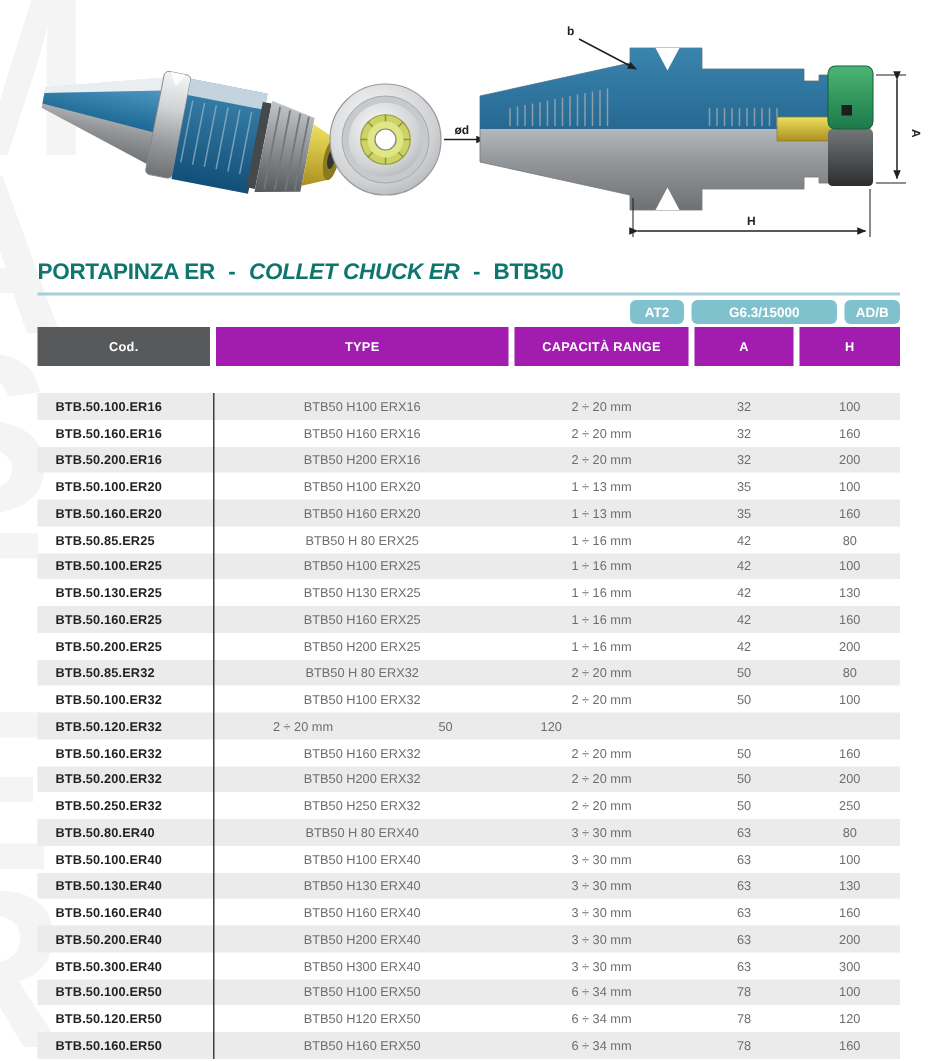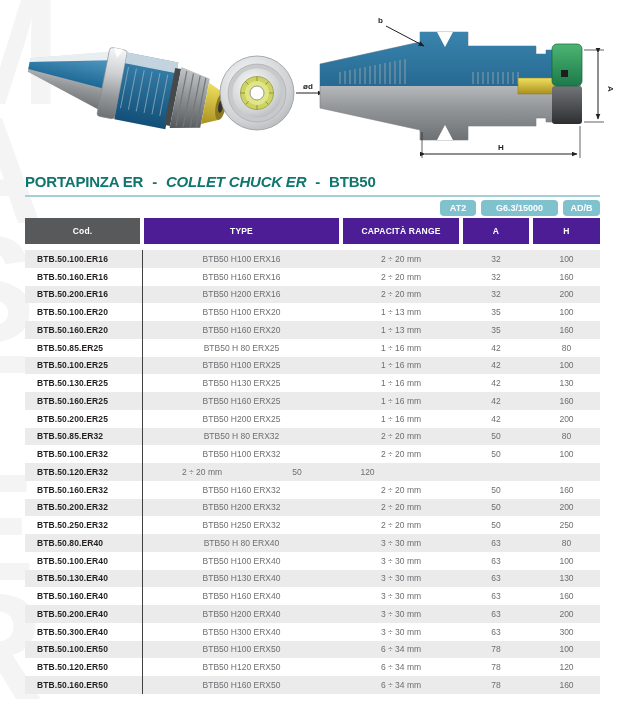--- a/index.html
+++ b/index.html
@@ -29,34 +29,34 @@
 
   .badges {
     position:absolute; left:25px; top:200px; width:575px; z-index:1;
     display:flex; justify-content:flex-end; gap:5px;
   }
   .badge {
     background:#7fc2cd; color:#ffffff; font-weight:bold; font-size:9px;
     height:16px; line-height:16px; text-align:center; border-radius:4px;
   }
   .badge-at   { width:36px; }
-  .badge-g63  { width:77px; }
+  .badge-g63  { width:97px; }
   .badge-adb  { width:37px; }
 
   .spec-table { position:absolute; left:25px; top:218px; width:575px; z-index:1; font-size:8.5px; }
   .thead { display:flex; gap:4px; height:26px; }
   .th {
-    color:#ffffff; font-weight:bold; background:#4c1d95;
+    color:#ffffff; font-weight:bold; background:#a21caf;
     display:flex; align-items:center; justify-content:center;
     font-size:8.5px; letter-spacing:0.2px;
   }
   .th-cod { background:#58595b; }
   .c0 { width:115px; } .c1 { width:195px; } .c2 { width:116px; } .c3 { width:66px; } .c4 { width:67px; }
 
-  .tbody { position:relative; margin-top:6px; }
+  .tbody { position:relative; margin-top:18px; }
   .tr { display:flex; gap:4px; height:17.75px; align-items:center; }
   .tr:nth-child(even) { background:#ebebec; }
   .td { text-align:center; color:#6d6e71; }
   .td-cod { text-align:left; padding-left:12px; font-weight:bold; color:#231f20; letter-spacing:0.1px; }
   .col-divider {
     position:absolute; left:117px; top:0; bottom:0; width:1px;
     background:#3f4042; z-index:2;
   }
 </style>
 </head>

